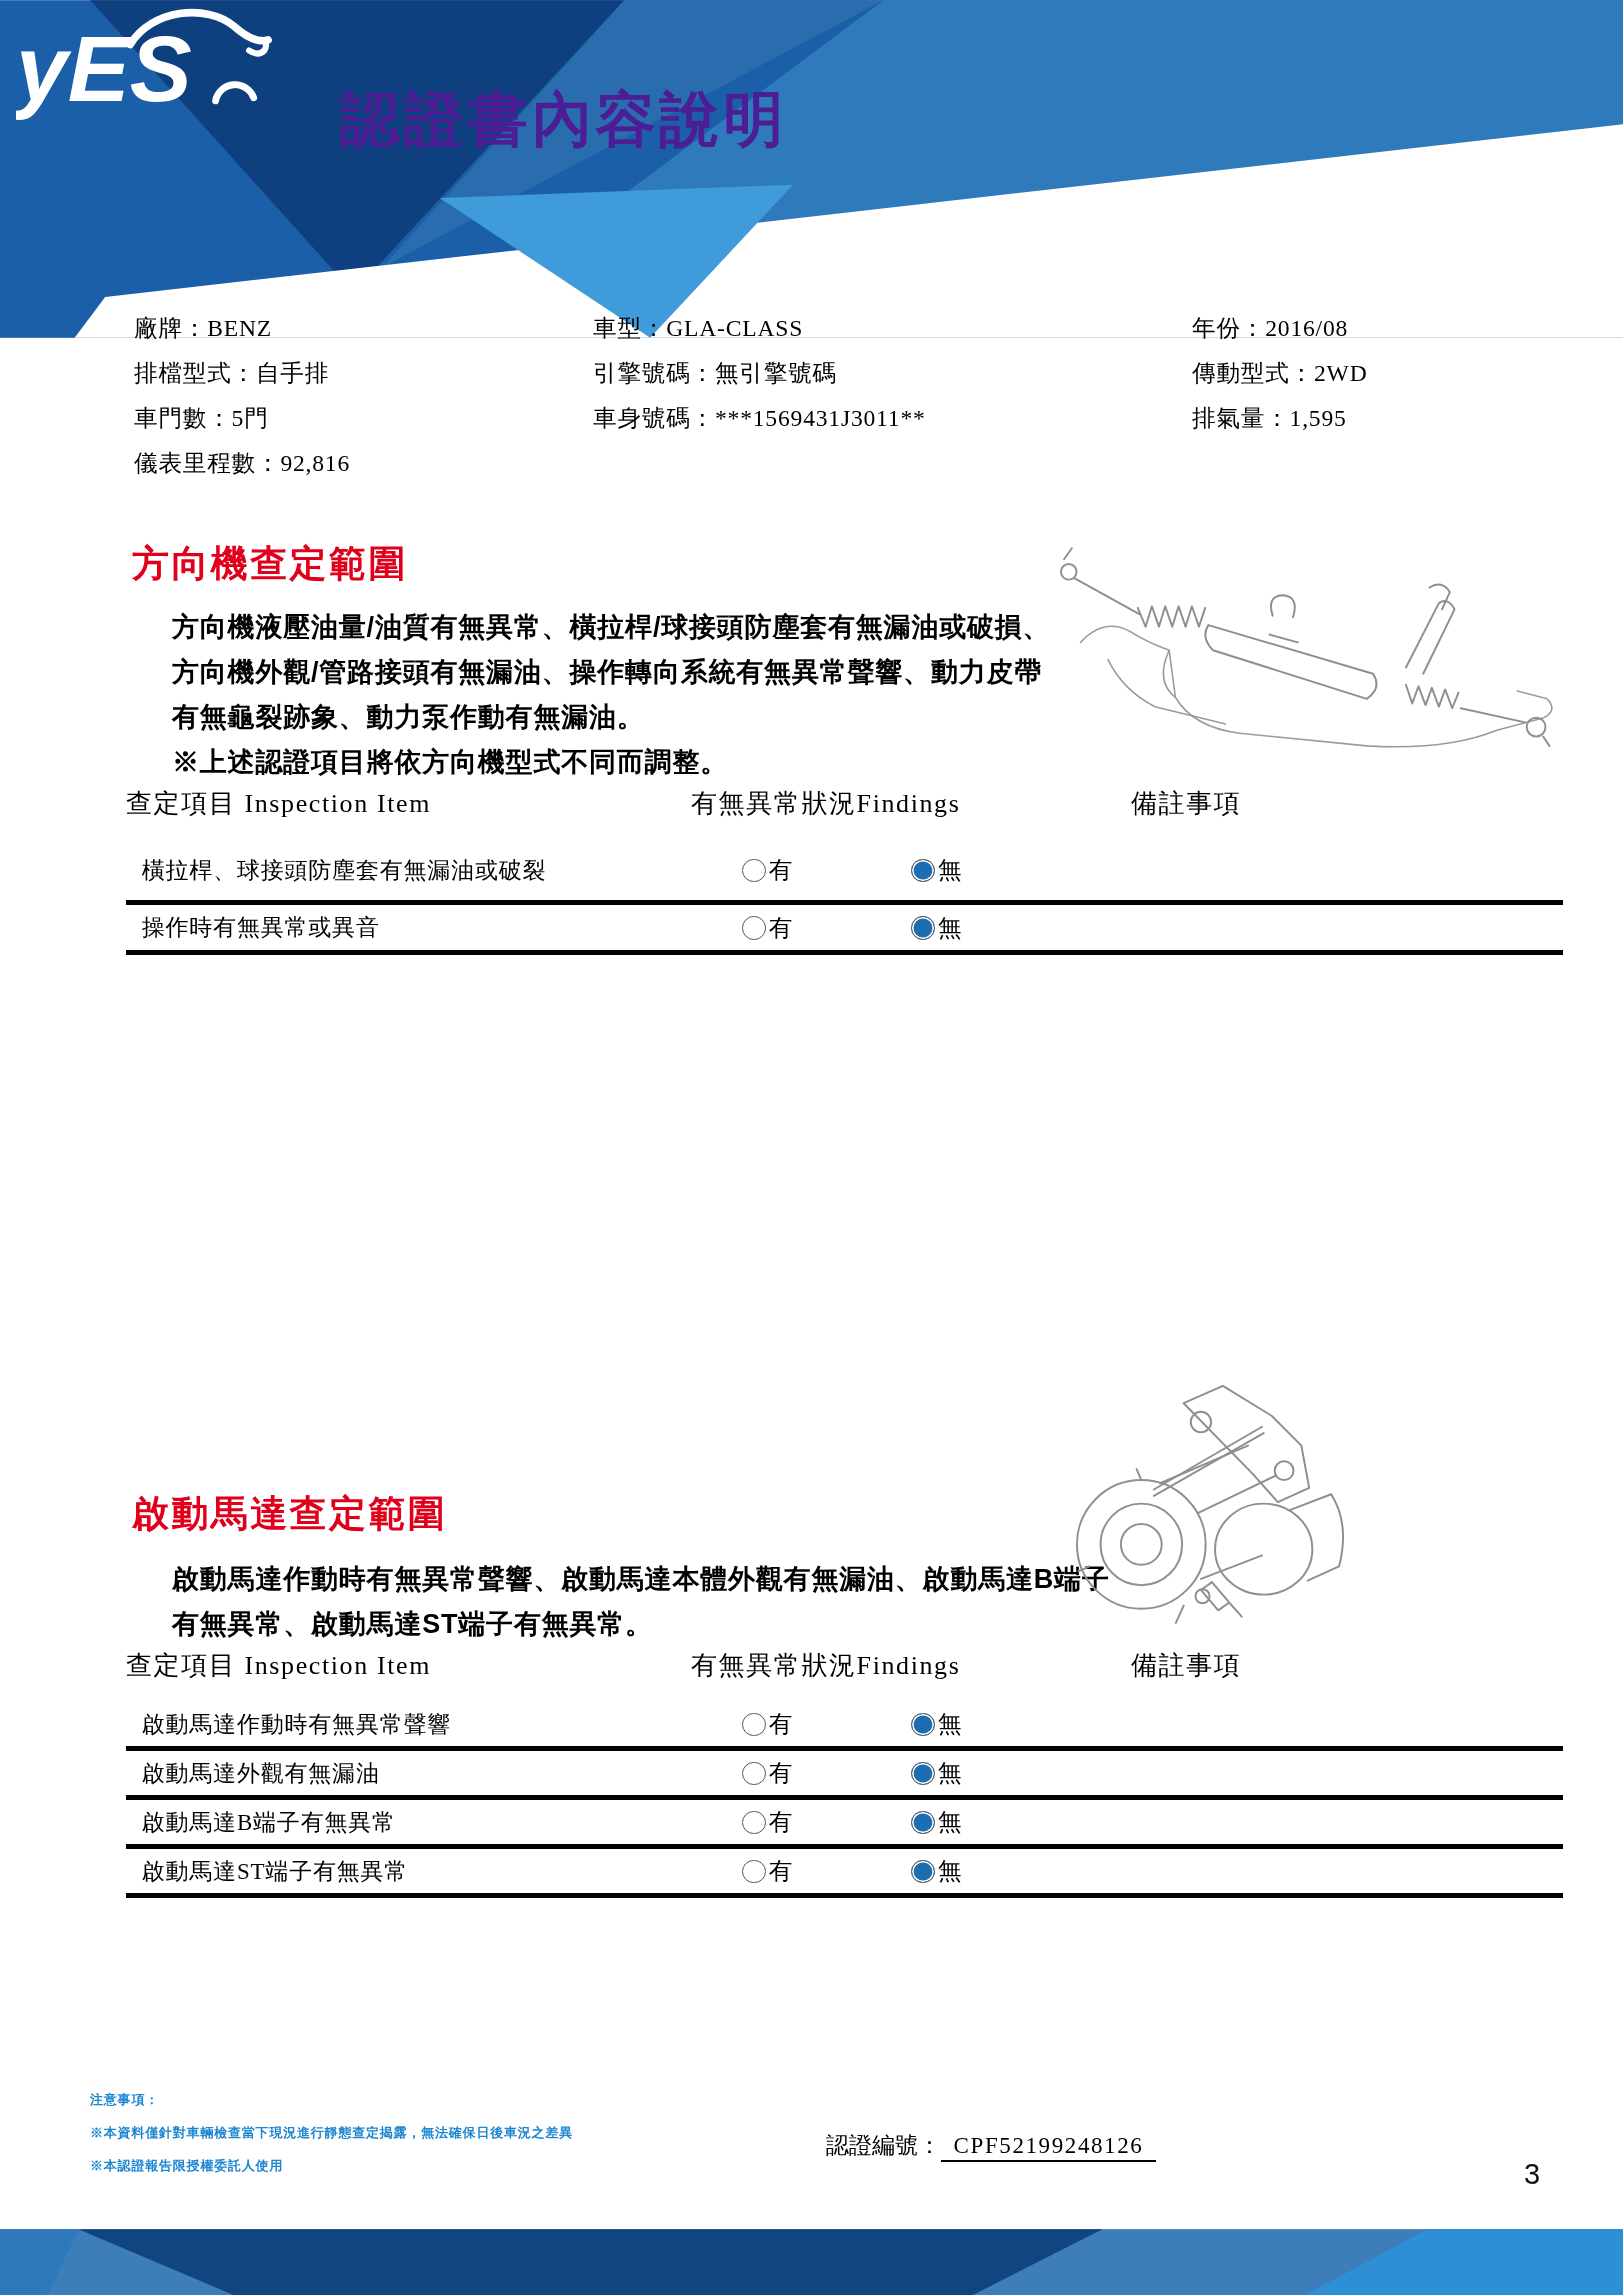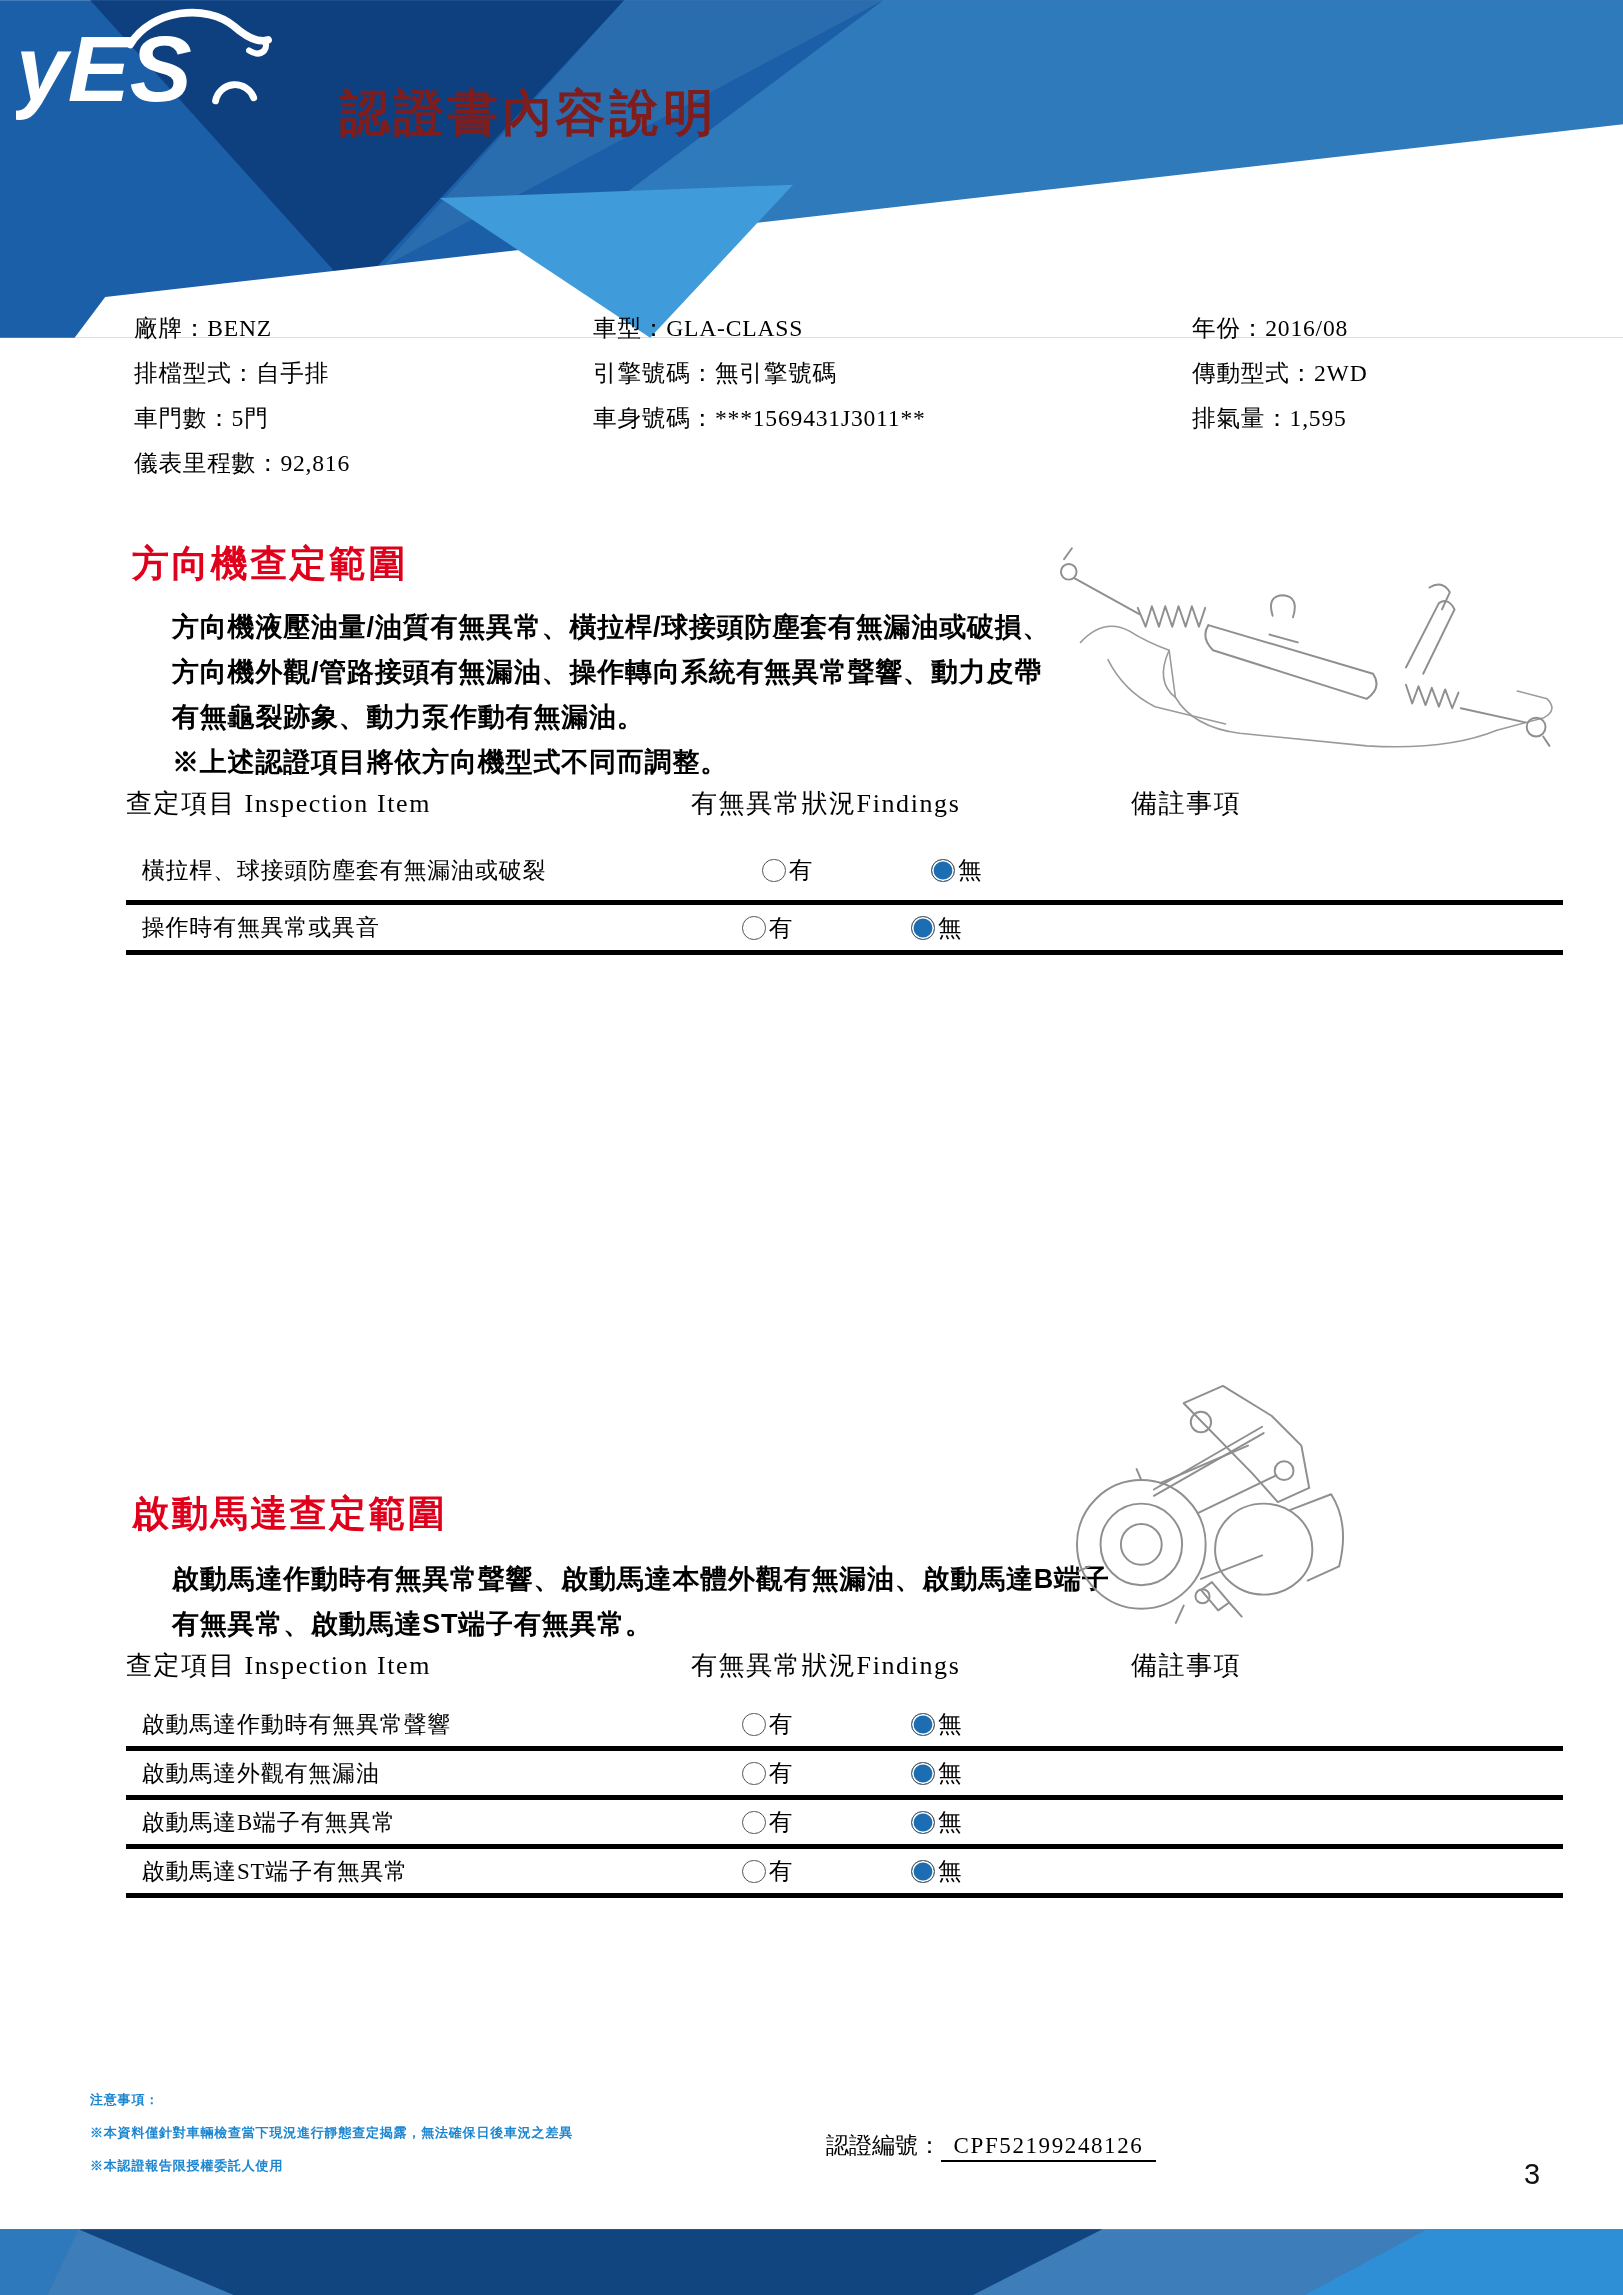--- a/index.html
+++ b/index.html
@@ -13,21 +13,21 @@
   .page{position:relative;width:1623px;height:2295px;background:#ffffff;margin:0 auto;overflow:hidden;}
 
   
   .banner{position:absolute;top:0;left:0;width:1623px;height:338px;}
   .banner svg{position:absolute;top:0;left:0;}
   .f-base{fill:var(--banner-base);} .f-dark{fill:var(--banner-dark);}
   .f-mid{fill:var(--banner-mid);} .f-right{fill:var(--banner-right);}
   .f-light{fill:var(--banner-light);} .f-white{fill:#ffffff;}
   .brand{position:absolute;top:0;left:16px;width:100%;height:100%;padding-left:17px;}
   .logo-svg{position:absolute;left:88px;top:63px;}
-  .page-title{position:absolute;left:324px;top:80px;color:#7f1d1d;font-size:50px;
+  .page-title{position:absolute;left:324px;top:80px;color:#4c1d95;font-size:60px;
     font-weight:bold;letter-spacing:3.9px;font-family:Liberation Sans, sans-serif;}
 
   
   .vinfo{position:absolute;top:306px;font-size:23.6px;line-height:45px;
     font-family:"Liberation Serif","DejaVu Serif",serif;color:#000;letter-spacing:0.8px;}
   .vinfo.c1{left:134px;} .vinfo.c2{left:593px;} .vinfo.c3{left:1192px;}
 
   
   .sec-heading{position:absolute;left:132px;font-size:37px;font-weight:bold;
     color:var(--heading-red);letter-spacing:2.4px;}
@@ -47,21 +47,21 @@
   .tbody{margin-top:17.3px;}
   .trow{display:grid;grid-template-columns:565px 440px 432px;align-items:center;
     border-bottom:5.5px solid #000;font-size:23px;}
   .trow .item{padding-left:15.7px;letter-spacing:0.8px;}
   .trow .findings{display:flex;align-items:center;padding-left:51px;gap:119px;}
   .radio-group{display:inline-flex;align-items:center;gap:3.1px;}
   .radio{width:23.6px;height:23.6px;border-radius:50%;border:1.6px solid #555;background:#fff;
     display:inline-block;flex:none;}
   .radio.selected{background:var(--radio-selected);box-shadow:inset 0 0 0 1.6px #fff;}
   .radio-label{font-size:23.6px;}
-  .t1 .trow.r0{height:65px;gap:20px;} .t1 .trow.r1{height:50px;}
+  .t1 .trow.r0{height:65px;} .t1 .trow.r1{height:50px;}
   .t2 .trow{height:49px;}
 
   
   .notes{position:absolute;left:90px;top:2083px;color:var(--note-blue);
     font-size:13px;font-weight:bold;line-height:33px;letter-spacing:0.8px;}
   .cert{position:absolute;left:826px;top:2130px;font-size:23px;
     font-family:"Liberation Serif","DejaVu Serif",serif;color:#000;}
   .cert .num{border-bottom:2.4px solid #000;padding:0 12.6px 1.6px 12.6px;letter-spacing:1.6px;}
   .pagenum{position:absolute;left:1524px;top:2158px;font-size:29px;color:#111;}
 

